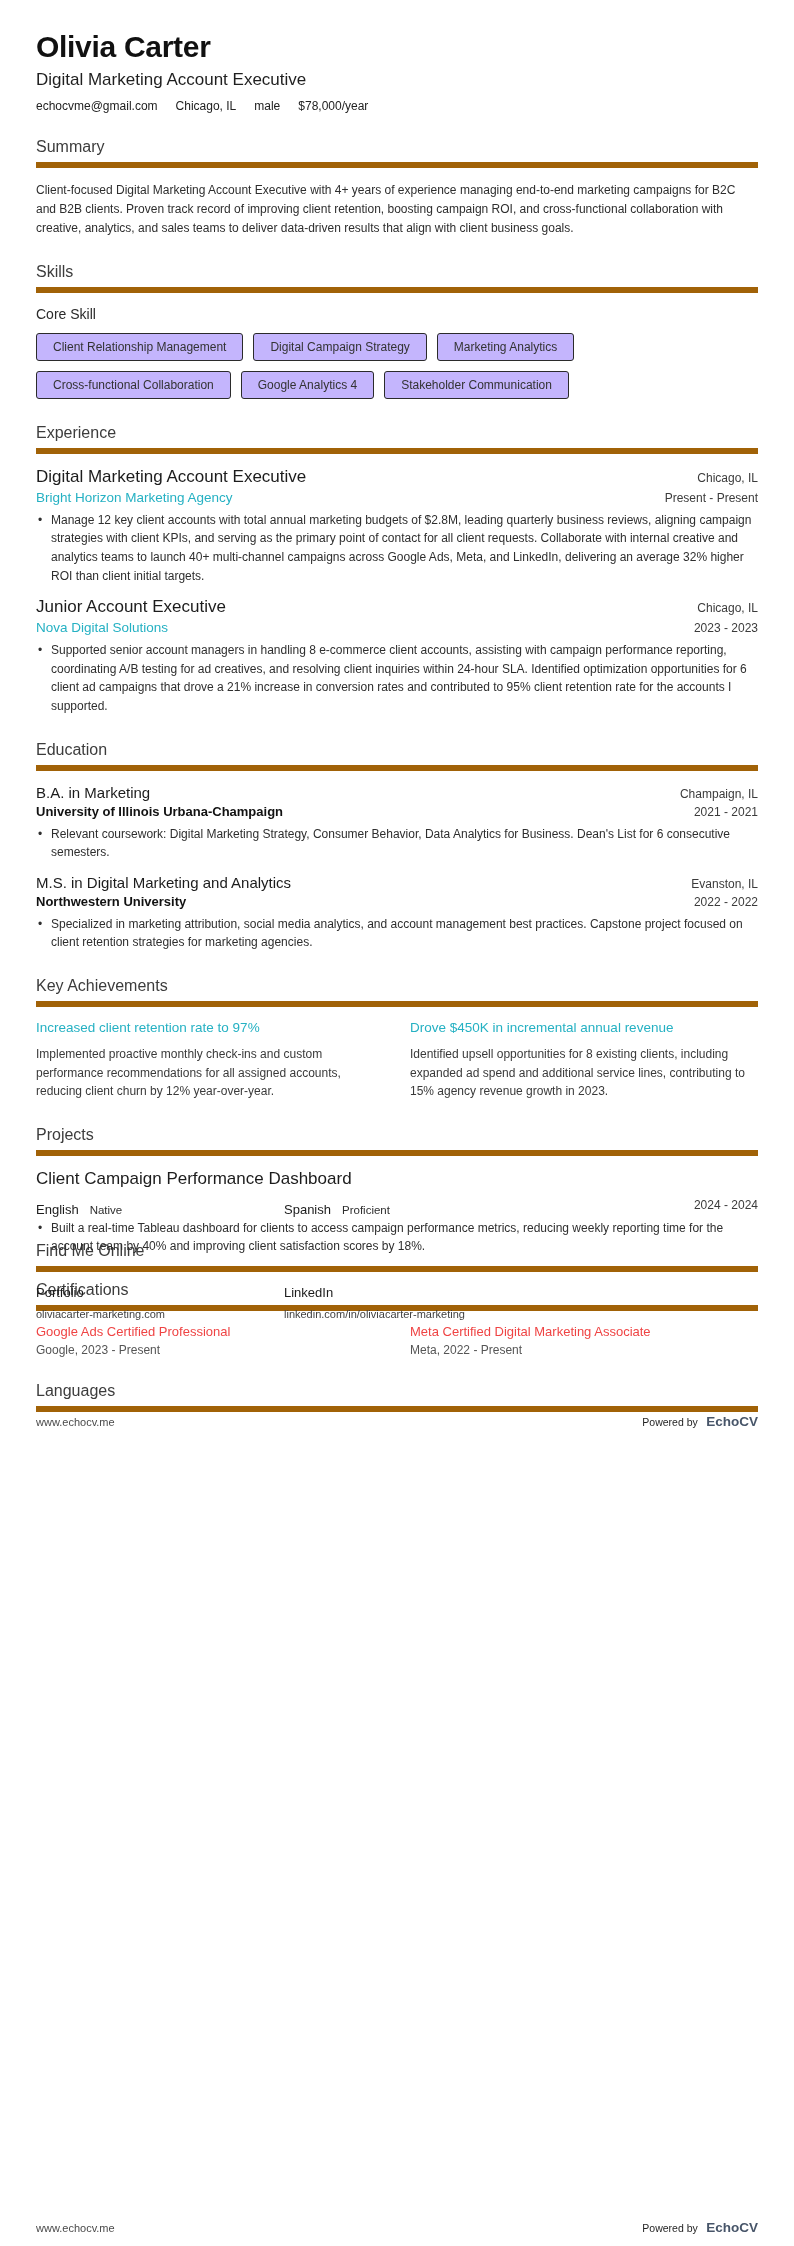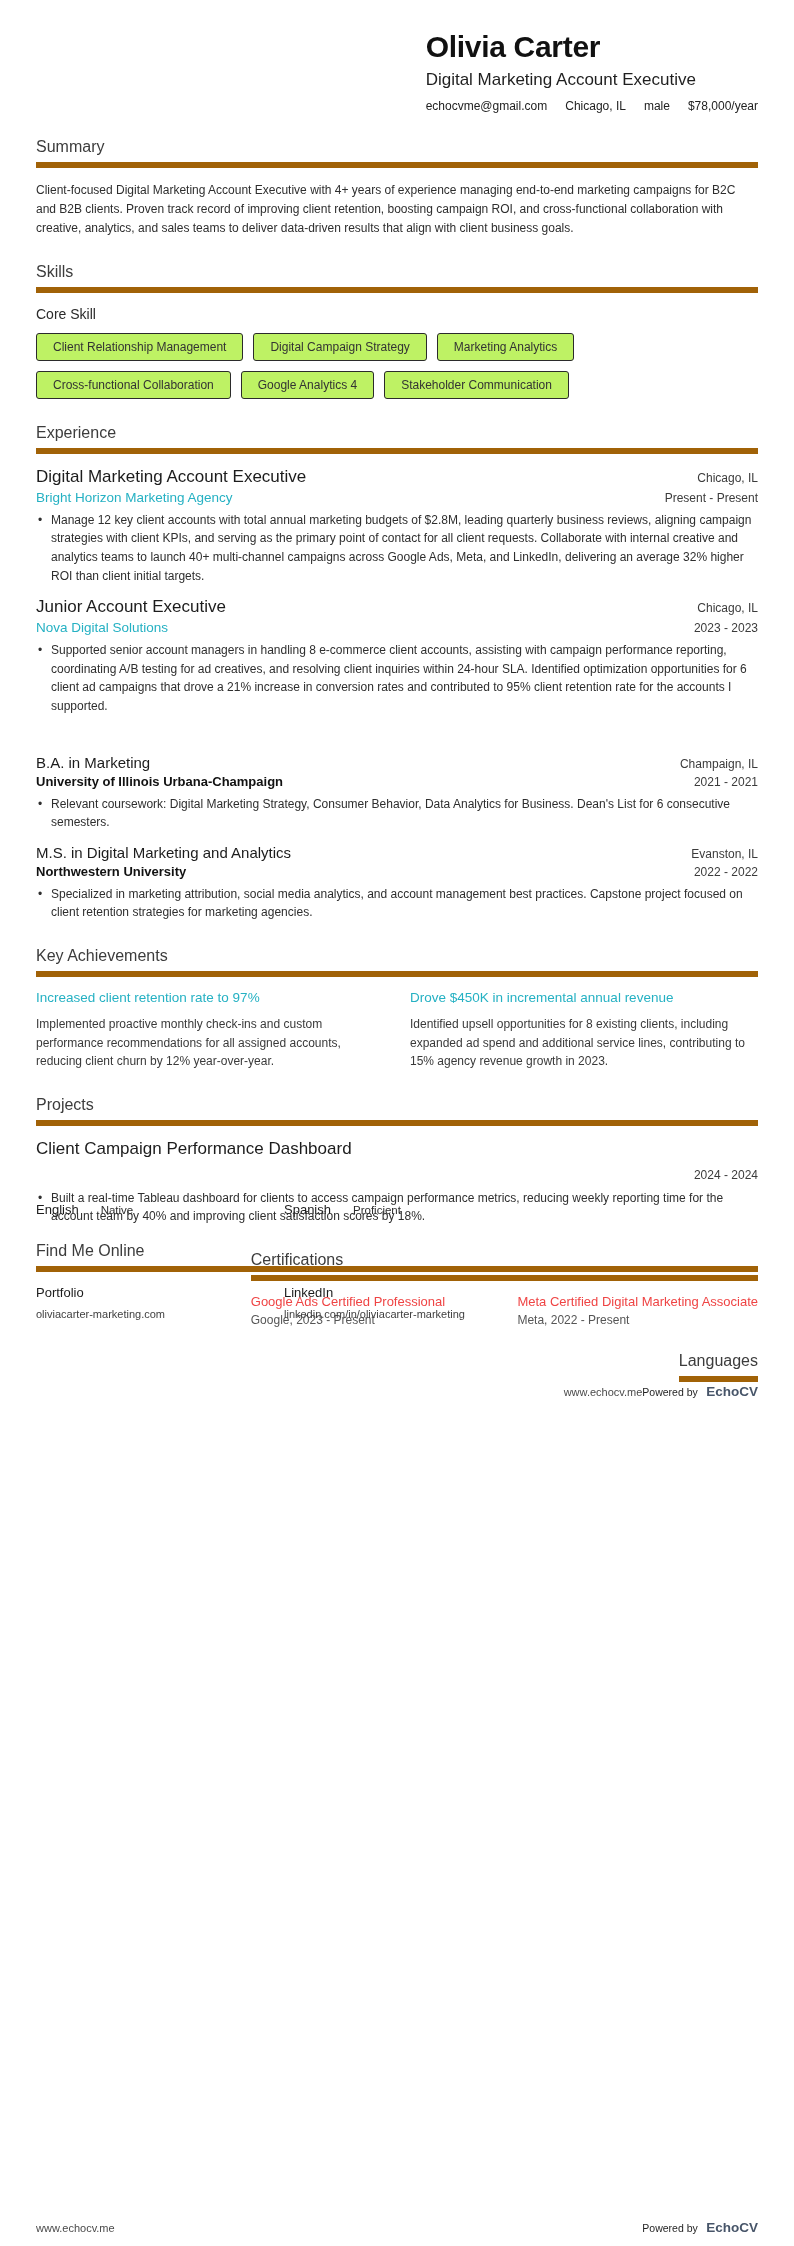--- a/index.html
+++ b/index.html
@@ -10,21 +10,21 @@
     color: #2e2e2e;
     -webkit-font-smoothing: antialiased;
   }
   .page {
     width: 794px;
     background: #fff;
     padding: 0 36px;
     display: flex;
     flex-direction: column;
   }
-  .page-1 { height: 1150px; padding-top: 30px; align-items: flex-end; }
+  .page-1 { height: 1150px; padding-top: 30px; }
   .page-2 { height: 1096px; padding-top: 52px; }
 
   
   .name { font-size: 30px; font-weight: 700; color: #111; letter-spacing: -0.3px; }
   .job-title { font-size: 17px; color: #1f1f1f; margin-top: 6px; }
   .contact-row { display: flex; gap: 18px; margin-top: 9px; font-size: 12px; color: #222; }
 
   
   .section { margin-top: 25px; }
   .section-heading {
@@ -33,21 +33,21 @@
   }
   .section-body { margin-top: 13px; }
 
   .para { font-size: 12px; line-height: 1.58; color: #2e2e2e; }
 
   
   .group-label { font-size: 14px; color: #2b2b2b; font-weight: 500; margin-bottom: 11px; }
   .chips { display: flex; flex-wrap: wrap; gap: 10px; }
   .chip {
     border: 1px solid #2b2b2b; border-radius: 3px;
-    padding: 6px 16px; font-size: 12px; color: #333; background: #bef264;
+    padding: 6px 16px; font-size: 12px; color: #333; background: #c4b5fd;
   }
 
   
   .entry { margin-bottom: 12px; }
   .entry:last-child { margin-bottom: 0; }
   .entry-row { display: flex; justify-content: space-between; align-items: baseline; }
   .entry-title { font-size: 17px; color: #1c1c1c; font-weight: 400; }
   .entry-meta { font-size: 12px; color: #3b3b3b; white-space: nowrap; }
   .company { font-size: 13.5px; font-weight: 500; margin-top: 3px; }
   .degree { font-size: 15px; color: #1c1c1c; }
@@ -61,21 +61,21 @@
   
   .two-col { display: grid; grid-template-columns: 1fr 1fr; column-gap: 26px; }
   .ach-title { font-size: 13.5px; font-weight: 500; }
   .ach-text { font-size: 12px; line-height: 1.55; color: #3a3a3a; margin-top: 10px; }
   .cert-name { font-size: 13px; color: #ef4444; }
   .cert-issuer { font-size: 12px; color: #555; margin-top: 4px; }
 
   
   .cols-248 { display: flex; }
   .col-248 { width: 248px; }
-  .lang-item { display: flex; align-items: baseline; gap: 22px; }
+  .lang-item { display: flex; align-items: baseline; gap: 11px; }
   .lang-name { font-size: 13px; color: #1c1c1c; font-weight: 500; }
   .lang-level { font-size: 11.5px; color: #2e2e2e; }
   .online-label { font-size: 13px; color: #1c1c1c; }
   .online-url { font-size: 11px; color: #3f3f3f; margin-top: 8px; }
 
   
   .footer {
     margin-top: auto;
     display: flex; justify-content: space-between; align-items: baseline;
     padding-bottom: 10px;
@@ -149,20 +149,21 @@
           <div class="company" style="color:#25b1c3">Nova Digital Solutions</div>
           <div class="entry-meta">2023 - 2023</div>
         </div>
         <div class="bullet-item">Supported senior account managers in handling 8 e-commerce client accounts, assisting with campaign performance reporting, coordinating A/B testing for ad creatives, and resolving client inquiries within 24-hour SLA. Identified optimization opportunities for 6 client ad campaigns that drove a 21% increase in conversion rates and contributed to 95% client retention rate for the accounts I supported.</div>
       </div>
 
     </div>
   </div>
 
   <div class="section">
+    <div class="section-heading">Education</div>
     <div class="section-body">
 
       <div class="entry">
         <div class="entry-row">
           <div class="entry-title degree">B.A. in Marketing</div>
           <div class="entry-meta">Champaign, IL</div>
         </div>
         <div class="entry-row">
           <div class="school">University of Illinois Urbana-Champaign</div>
           <div class="entry-meta">2021 - 2021</div>

